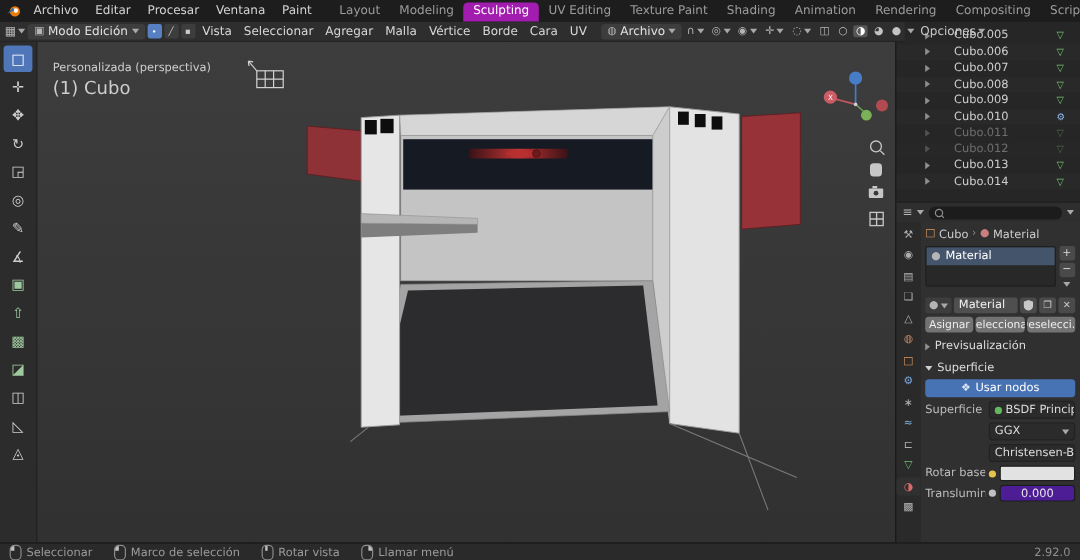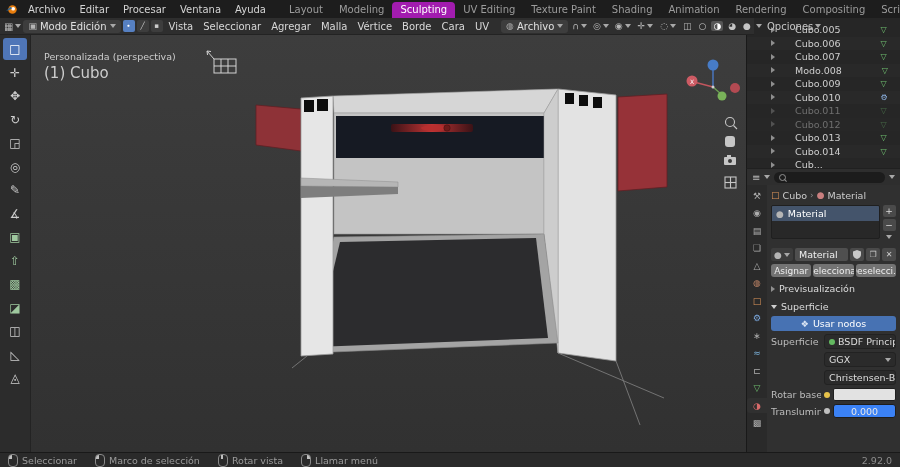--- a/index.html
+++ b/index.html
@@ -70,21 +70,21 @@
 .db-ic{width:14px;height:13px;background:#4a4a4a;border-radius:2px;display:flex;align-items:center;justify-content:center;color:#ccc;font-size:8px;flex:none}
 .btnrow{display:flex;gap:2px}
 .btn{flex:1;height:13px;background:#737373;border-radius:3px;display:flex;align-items:center;justify-content:center;color:#ededed;font-size:9px;white-space:nowrap;overflow:hidden}
 .sect{display:flex;align-items:center;gap:4px;color:#ddd;height:13px;margin-top:2px}
 .use-nodes{height:15px;background:#4772b3;border-radius:3px;color:#fff;display:flex;align-items:center;justify-content:center;gap:4px;font-size:9.5px}
 .prow{display:flex;align-items:center;gap:3px}
 .plabel{width:50px;white-space:nowrap;overflow:hidden;color:#bdbdbd;flex:none}
 .pwidget{flex:1;height:13px;background:#2b2b2b;border:1px solid #222;border-radius:3px;display:flex;align-items:center;padding:0 4px;gap:3px;color:#ddd;white-space:nowrap;overflow:hidden}
 .dot{width:6px;height:6px;border-radius:50%;flex:none}
 .swatch{flex:1;height:11px;background:#e2e2e2;border-radius:2px;border:1px solid #1f1f1f}
-.valfield{flex:1;height:12px;background:#3b82f6;border:1px solid #1d1d1d;border-radius:3px;display:flex;align-items:center;justify-content:center;color:#e8e8e8}
+.valfield{flex:1;height:12px;background:#4c1d95;border:1px solid #1d1d1d;border-radius:3px;display:flex;align-items:center;justify-content:center;color:#e8e8e8}
 
 .statusbar{position:absolute;bottom:0;left:0;width:900px;height:15px;background:#2a2a2a;border-top:1px solid #191919;display:flex;align-items:center;padding:0 8px;gap:18px;color:#9b9b9b;font-size:9.5px;box-sizing:border-box;z-index:6}
 .st-item{display:flex;align-items:center;gap:4px;white-space:nowrap}
 .mouse{width:8px;height:11px;border:1px solid #8a8a8a;border-radius:4px;position:relative;display:inline-block;flex:none}
 .mouse.lmb::before{content:"";position:absolute;left:0;top:0;width:3px;height:4px;background:#c0c0c0;border-radius:3px 0 0 0}
 .mouse.mmb::before{content:"";position:absolute;left:2.5px;top:0;width:2px;height:4px;background:#c0c0c0}
 .mouse.rmb::before{content:"";position:absolute;right:0;top:0;width:3px;height:4px;background:#c0c0c0;border-radius:0 3px 0 0}
 .version{margin-left:auto;color:#8d8d8d}
 </style>
 </head>
@@ -95,21 +95,21 @@
   <div class="topbar">
     <svg class="logo" viewBox="0 0 14 14">
       <circle cx="8" cy="7" r="4.6" fill="#e87d0d"></circle>
         <circle cx="8.8" cy="6.2" r="2" fill="#fff"></circle>
       <path d="M1 9 L6 4 L7.5 6 Z" fill="#2d6ca2"></path>
     </svg>
     <div class="tb-menu">Archivo</div>
     <div class="tb-menu">Editar</div>
     <div class="tb-menu">Procesar</div>
     <div class="tb-menu">Ventana</div>
-    <div class="tb-menu">Ayuda</div>
+    <div class="tb-menu">Paint</div>
     <div class="ws-tabs">
       <div class="ws-tab">Layout</div>
       <div class="ws-tab">Modeling</div>
       <div class="ws-tab active">Sculpting</div>
       <div class="ws-tab">UV Editing</div>
       <div class="ws-tab">Texture Paint</div>
       <div class="ws-tab">Shading</div>
       <div class="ws-tab">Animation</div>
       <div class="ws-tab">Rendering</div>
       <div class="ws-tab">Compositing</div>
@@ -301,21 +301,21 @@
       </div>
     <div class="orow">
         <span class="tri-r"></span>
         <span class="oname">Cubo.007</span>
         <span class="ospace"></span>
         <span class="meshg">▽</span>
         <span class="eye"></span>
       </div>
     <div class="orow">
         <span class="tri-r"></span>
-        <span class="oname">Modo.008</span>
+        <span class="oname">Cubo.008</span>
         <span class="ospace"></span>
         <span class="meshg">▽</span>
         <span class="eye"></span>
       </div>
     <div class="orow">
         <span class="tri-r"></span>
         <span class="oname">Cubo.009</span>
         <span class="ospace"></span>
         <span class="meshg">▽</span>
         <span class="eye"></span>
@@ -348,25 +348,20 @@
         <span class="ospace"></span>
         <span class="meshg">▽</span>
         <span class="eye"></span>
       </div>
     <div class="orow">
         <span class="tri-r"></span>
         <span class="oname">Cubo.014</span>
         <span class="ospace"></span>
         <span class="meshg">▽</span>
         <span class="eye"></span>
-      </div>
-    <div class="orow">
-        <span class="tri-r"></span>
-        <span class="oname">Cub...</span>
-        <span class="ospace"></span>
       </div>
   </div>
 
   <div class="props-header">
     <span style="font-size:10px;color:#b8b8b8">≡</span>
     <span class="caret"></span>
     <div class="search">
         <span class="mag"></span>
       </div>
     <span class="caret"></span>

